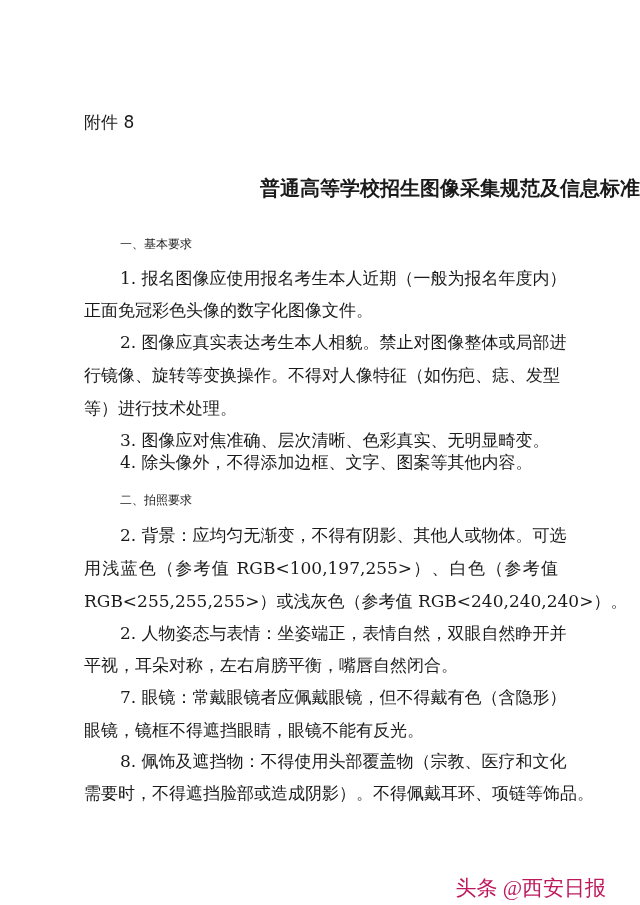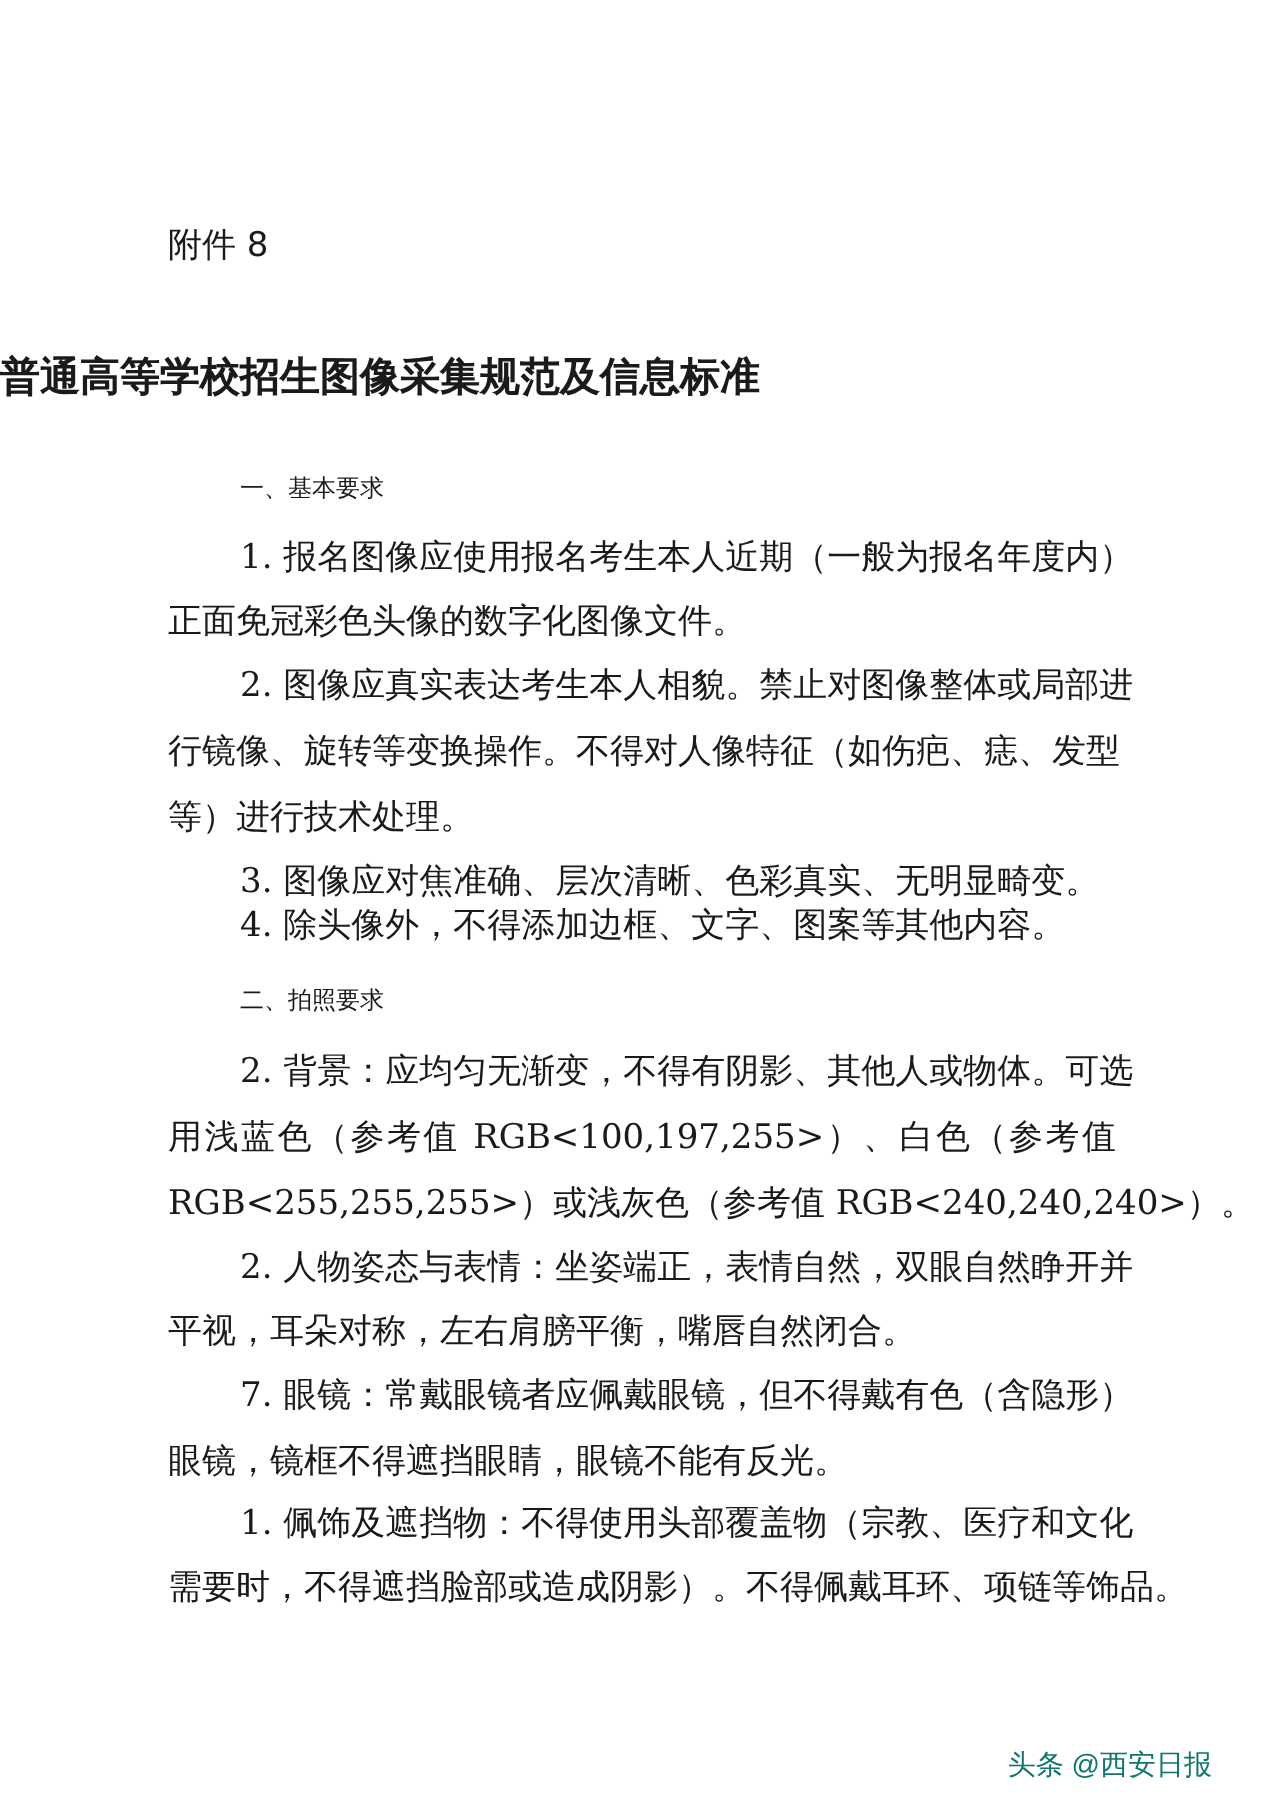--- a/index.html
+++ b/index.html
@@ -1,26 +1,26 @@
 <!DOCTYPE html>
 <html><head>
 <meta charset="utf-8">
 <style>
   html,body{margin:0;padding:0;background:#ffffff;}
   body{width:640px;height:905px;position:relative;overflow:hidden;color:#1a1a1a;
        font-family:"DejaVu Serif","Liberation Serif",serif;}
   .line{position:absolute;left:0;white-space:nowrap;}
   .label{font-family:"DejaVu Sans","Liberation Sans",sans-serif;font-size:17px;}
   .title{font-family:"DejaVu Sans","Liberation Sans",sans-serif;font-size:20px;font-weight:bold;
-         left:0;width:640px;text-align:left;}
+         left:0;width:640px;text-align:right;}
   .heading{font-family:"DejaVu Sans","Liberation Sans",sans-serif;font-size:12px;}
   .body{font-size:17px;}
   .justify{width:474px;text-align:justify;text-align-last:justify;}
-  .watermark{position:absolute;right:34px;top:874px;font-family:Liberation Sans, sans-serif;
-             font-size:14px;color:#0f766e;text-shadow:0 0 2px #fff,0 0 2px #fff;}
+  .watermark{position:absolute;right:34px;top:874px;font-family:Liberation Serif, serif;
+             font-size:21px;color:#be185d;text-shadow:0 0 2px #fff,0 0 2px #fff;}
 </style>
 </head>
 <body>
 
 <div>
   <div class="line label" style="left:84px;top:111px;">附件 8</div>
   <div class="line title" style="top:175px;">普通高等学校招生图像采集规范及信息标准</div>
 
   <div class="line heading" style="left:120px;top:236px;">一、基本要求</div>
   <div class="line body justify" style="left:84px;padding-left:36px;width:438px;top:267px;">1.  报名图像应使用报名考生本人近期（一般为报名年度内）</div>
@@ -37,17 +37,17 @@
   <div class="line body justify" style="left:84px;padding-left:36px;width:438px;top:524px;">2.  背景：应均匀无渐变，不得有阴影、其他人或物体。可选</div>
   <div class="line body justify" style="left:84px;top:557px;">用浅蓝色（参考值 RGB&lt;100,197,255&gt;）、白色（参考值</div>
   <div class="line body" style="left:84px;top:590px;">RGB&lt;255,255,255&gt;）或浅灰色（参考值 RGB&lt;240,240,240&gt;）。</div>
 
   <div class="line body justify" style="left:84px;padding-left:36px;width:438px;top:622px;">2.  人物姿态与表情：坐姿端正，表情自然，双眼自然睁开并</div>
   <div class="line body" style="left:84px;top:654px;">平视，耳朵对称，左右肩膀平衡，嘴唇自然闭合。</div>
 
   <div class="line body justify" style="left:84px;padding-left:36px;width:438px;top:686px;">7.  眼镜：常戴眼镜者应佩戴眼镜，但不得戴有色（含隐形）</div>
   <div class="line body" style="left:84px;top:719px;text-align:center;">眼镜，镜框不得遮挡眼睛，眼镜不能有反光。</div>
 
-  <div class="line body justify" style="left:84px;padding-left:36px;width:438px;top:750px;">1.  佩饰及遮挡物：不得使用头部覆盖物（宗教、医疗和文化</div>
+  <div class="line body justify" style="left:84px;padding-left:36px;width:438px;top:750px;">8.  佩饰及遮挡物：不得使用头部覆盖物（宗教、医疗和文化</div>
   <div class="line body justify" style="left:84px;top:782px;">需要时，不得遮挡脸部或造成阴影）。不得佩戴耳环、项链等饰品。</div>
 </div>
 
 <div class="watermark">头条 @西安日报</div>
 
 </body></html>

